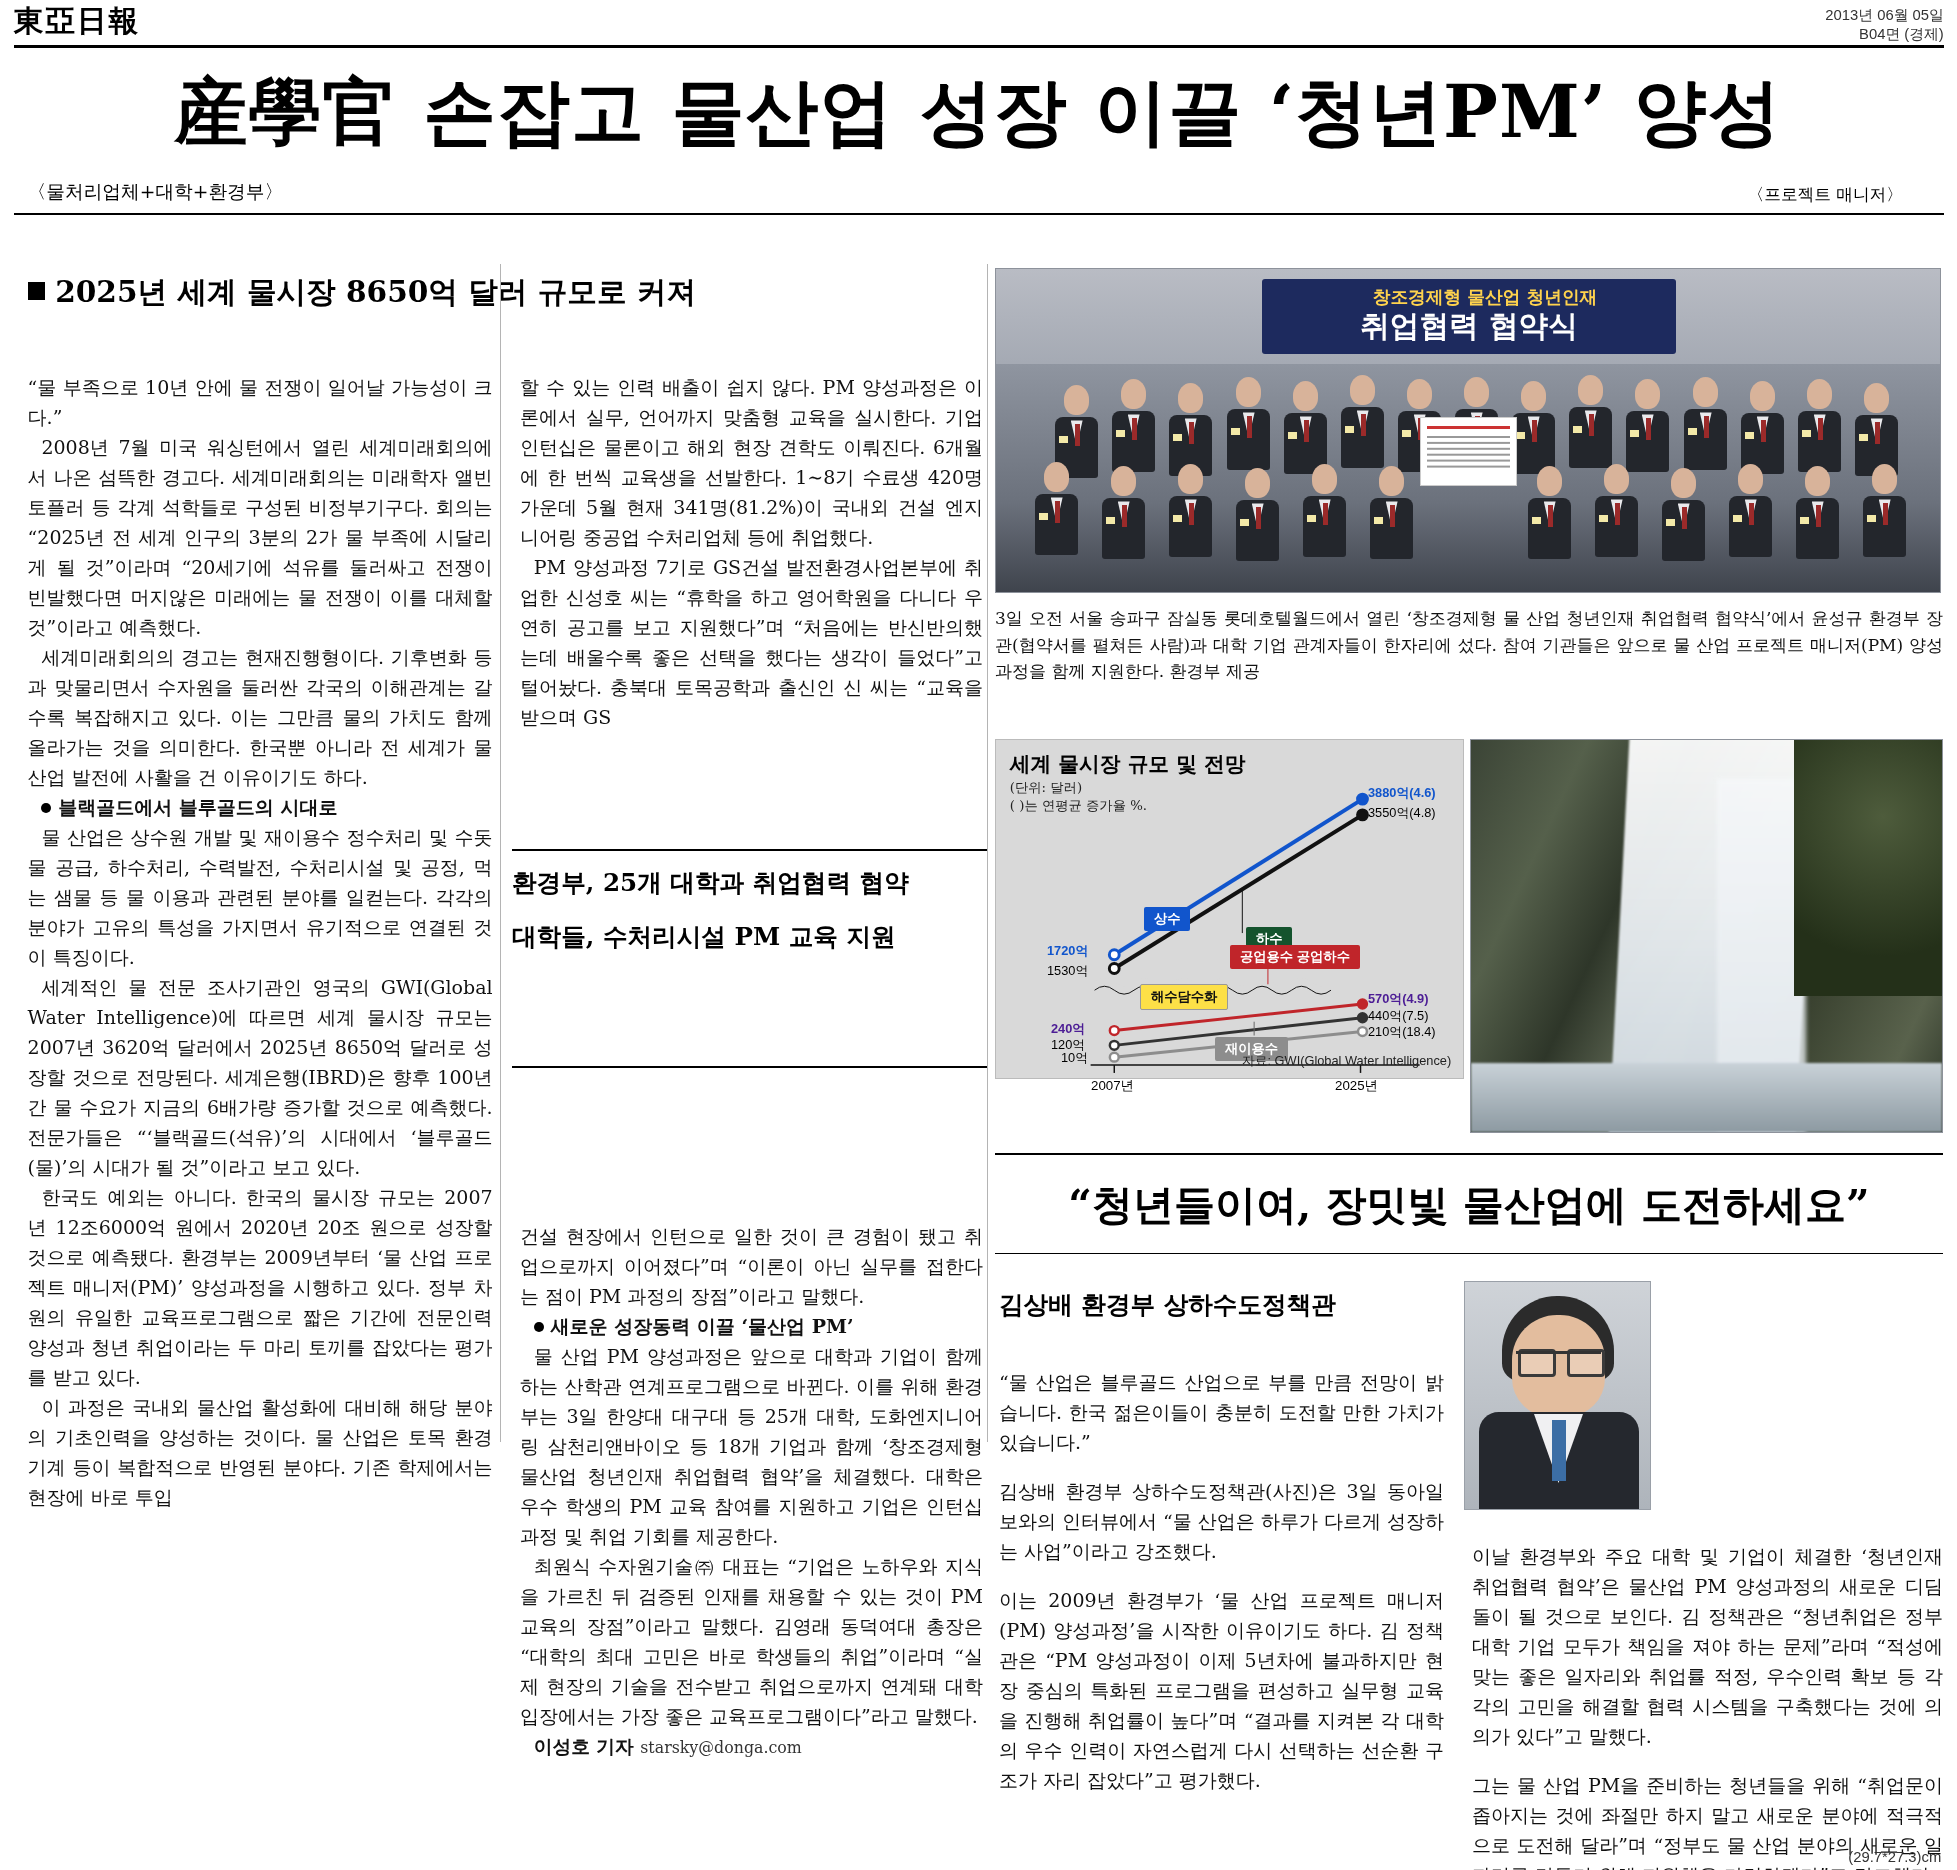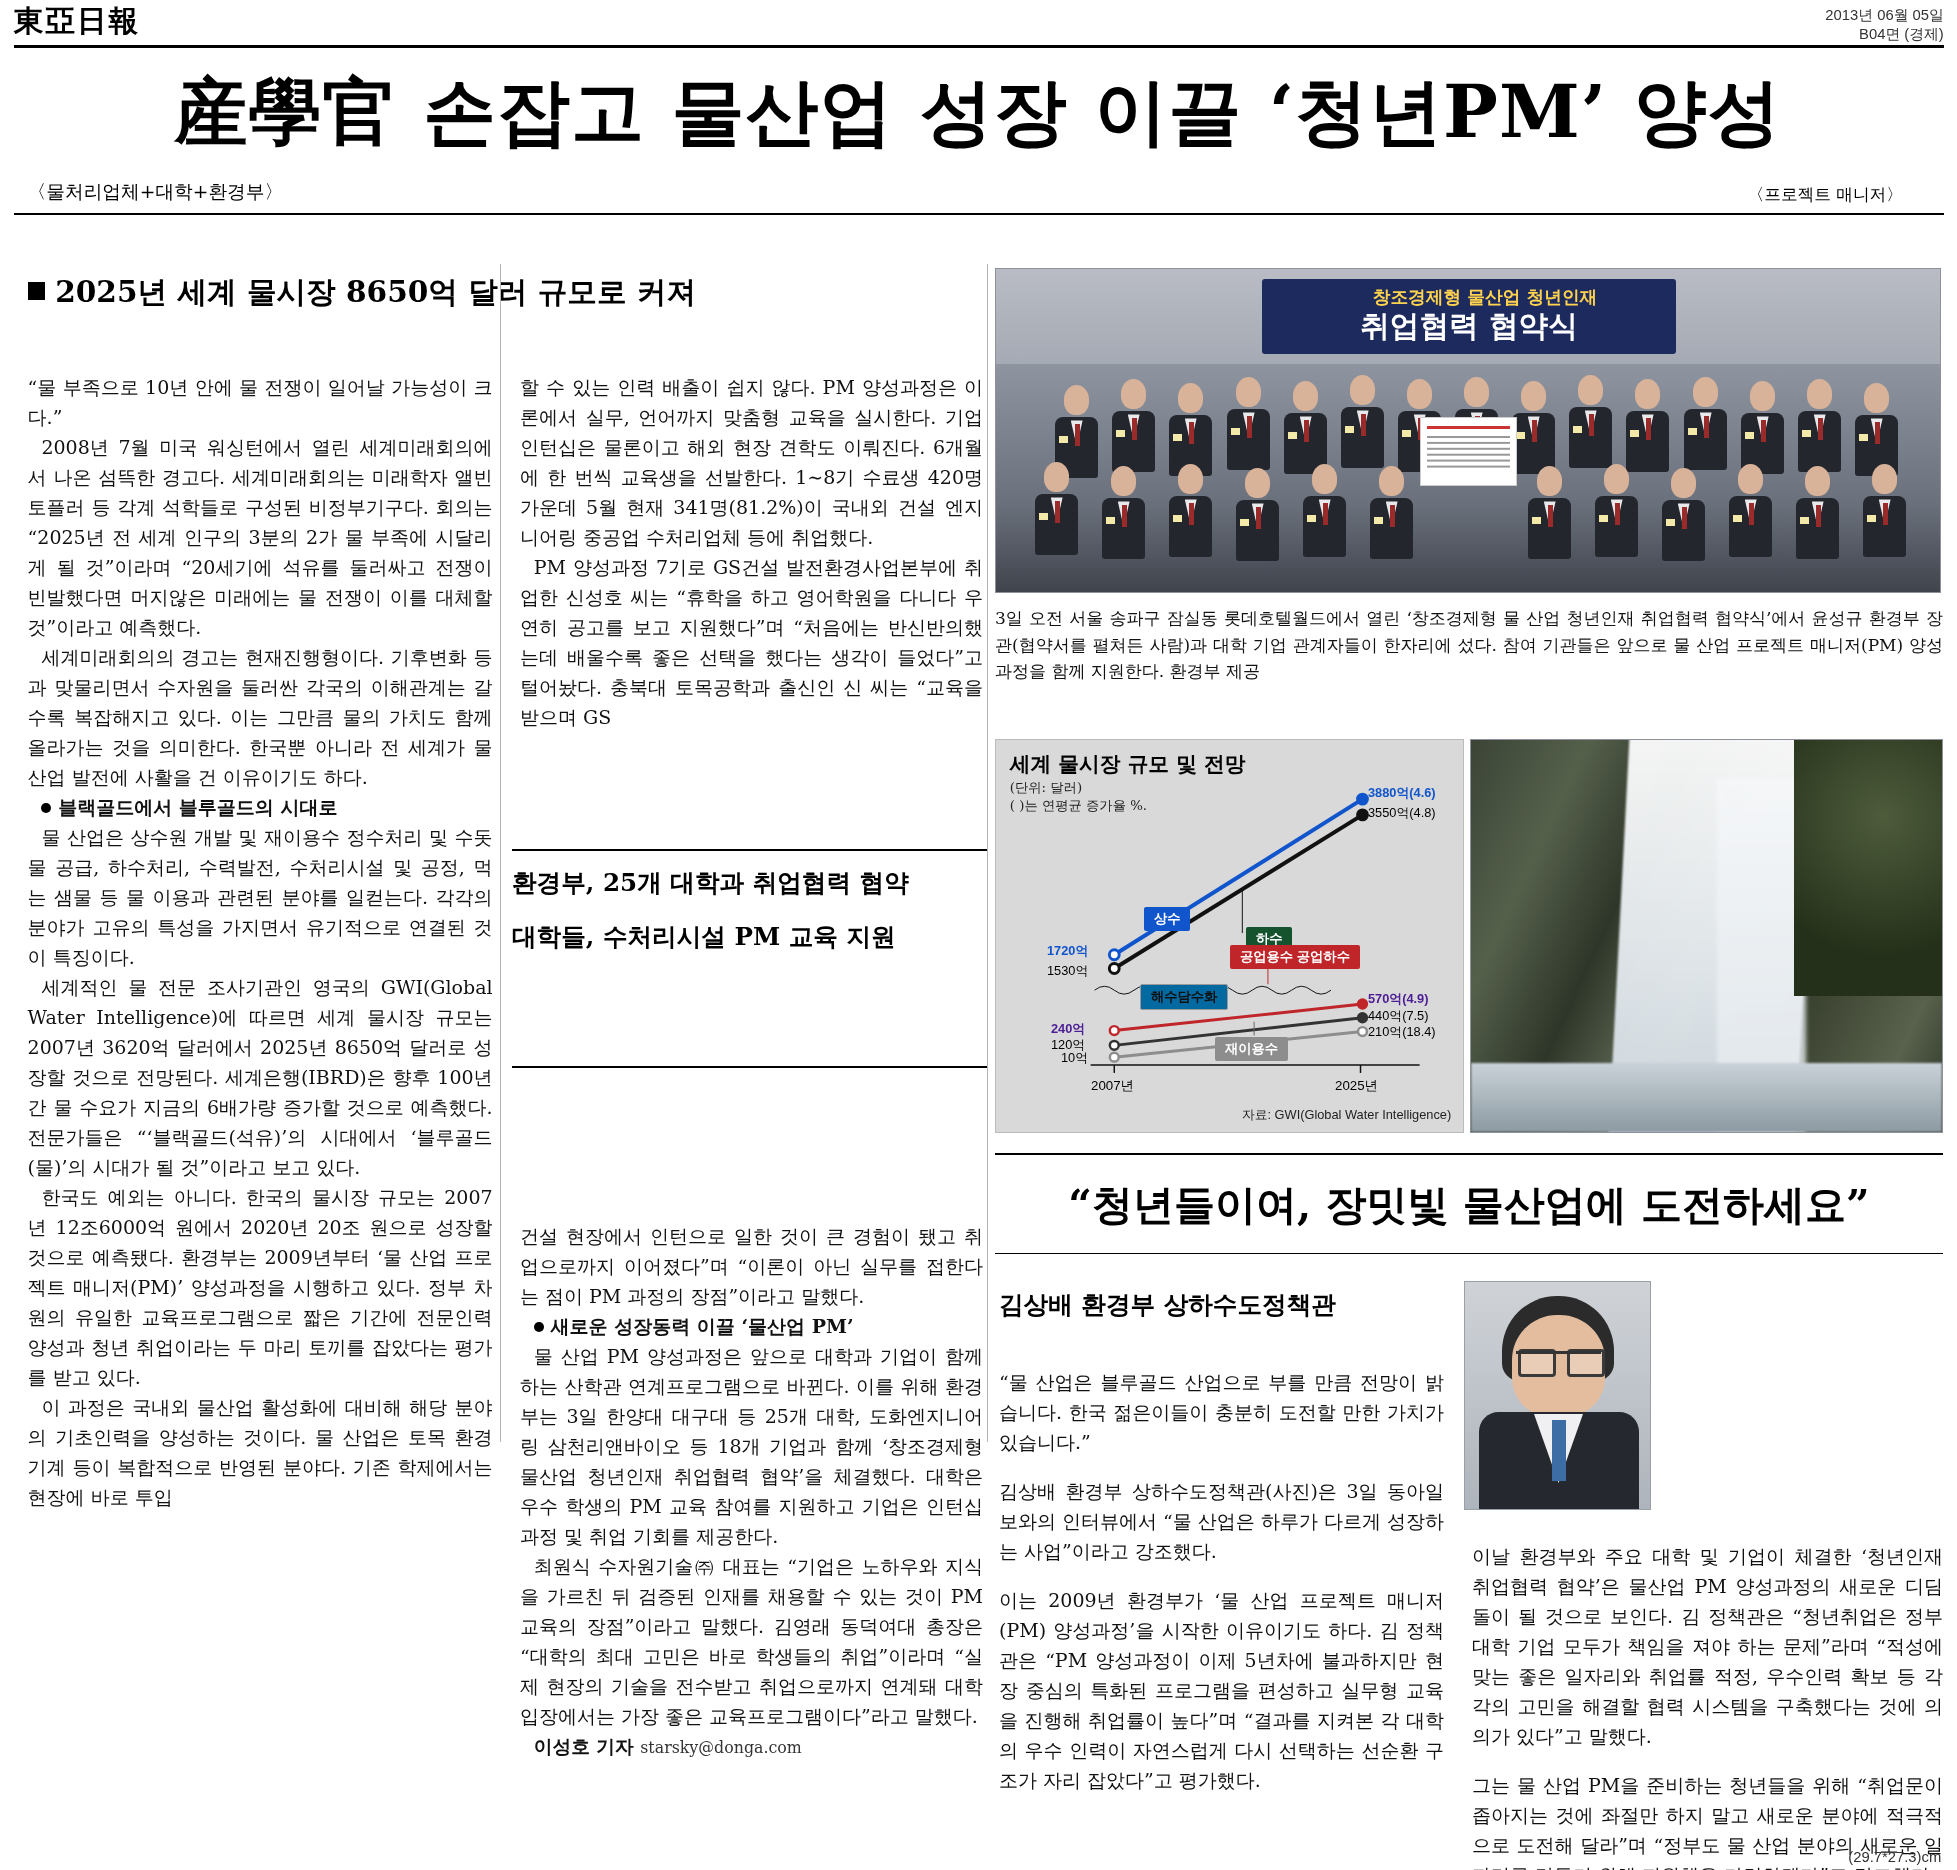--- a/index.html
+++ b/index.html
@@ -53,33 +53,33 @@
   .person .body{width:43px;height:61px;background:#23262c;border-radius:7.9px 7.9px 3px 3px;margin-top:2px;position:relative;}
   .person .shirt{position:absolute;left:15.8px;top:3.9px;width:11.8px;height:25.6px;background:#e9e9ec;clip-path:polygon(0 0,100% 0,50% 100%);}
   .person .tie{position:absolute;left:19.7px;top:7.9px;width:4.9px;height:21.7px;background:#9b2a2a;}
   .person .badge{position:absolute;left:3.9px;top:19.7px;width:8.9px;height:6.9px;background:#f3e9a8;}
   .doc{position:absolute;left:424px;top:148px;width:95px;height:67px;background:#fff;border:1px solid #ccc;}
   .doc .lines{position:absolute;left:5.9px;top:7.9px;right:5.9px;height:3px;background:#c33;}
   .doc .lines2{position:absolute;left:5.9px;top:17.7px;right:5.9px;height:2px;background:#999;box-shadow:0 5.9px 0 #999,0 11.8px 0 #999,0 17.7px 0 #999,0 23.6px 0 #999,0 29.6px 0 #999;}
   .caption1{position:absolute;left:995px;top:605px;width:948px;font-size:17px;line-height:26.6px;text-align:justify;color:#111;}
 
   
-  .chartbox{position:absolute;left:995px;top:739px;width:469px;height:394px;background:#d9d9d9;border:1px solid #bbb;box-sizing:border-box;}
+  .chartbox{position:absolute;left:995px;top:739px;width:469px;height:340px;background:#d9d9d9;border:1px solid #bbb;box-sizing:border-box;}
   .chart-title{position:absolute;left:13.8px;top:9.9px;font-weight:bold;font-size:20.7px;color:#000;}
   .chart-unit{position:absolute;left:13.8px;top:39px;font-size:13.3px;line-height:17.7px;color:#222;}
   .chart-plot{position:absolute;left:0;top:0;width:469px;height:394px;}
   .lbl{position:absolute;font-size:12.8px;font-family:"Liberation Sans",sans-serif;color:#000;white-space:nowrap;}
   .lbl.blue{color:#1155cc;font-weight:bold;}
   .lbl.red{color:#4c1d95;font-weight:bold;}
   .tag{position:absolute;font-size:13.3px;font-family:"Liberation Sans",sans-serif;color:#fff;font-weight:bold;padding:3px 9.9px;border-radius:2px;}
   .tag.blue{background:#1155cc;}
   .tag.black{background:#14532d;}
   .tag.red{background:#c0252a;}
   .tag.grey{background:#8d8d8d;}
-  .tag.white{background:#0369a1;color:#111;border:1px solid #999;}
+  .tag.white{background:#fde047;color:#111;border:1px solid #999;}
   .src{position:absolute;right:11.8px;bottom:7.9px;font-size:12.8px;color:#222;font-family:"Liberation Sans",sans-serif;}
   .axyear{position:absolute;font-size:13.3px;font-family:"Liberation Sans",sans-serif;color:#000;}
 
   
   .photo2{position:absolute;left:1470px;top:739px;width:473px;height:394px;overflow:hidden;border:1px solid #8d929b;box-sizing:border-box;background:#2f3a2c;}
   .ph2-rock{position:absolute;inset:0;background:
      linear-gradient(115deg,#3b4436 0%,#55604b 18%,#2e3629 34%,#6c7560 52%,#39412f 70%,#59624c 88%,#2b3326 100%);}
   .ph2-fall{position:absolute;left:148px;top:-9.9px;width:187px;height:414px;background:linear-gradient(#ffffff,#eef2f5 40%,#dfe6ec 70%,#cfd8e0);filter:blur(1px);transform:skewX(-3deg);opacity:.95;}
   .ph2-fall2{position:absolute;left:246px;top:39px;width:89px;height:374px;background:linear-gradient(#f6f8fa,#e3e9ee);opacity:.8;filter:blur(2px);}
   .ph2-pool{position:absolute;left:0;bottom:0;width:100%;height:69px;background:linear-gradient(#c9d2d8,#8d9aa2);filter:blur(1px);}

